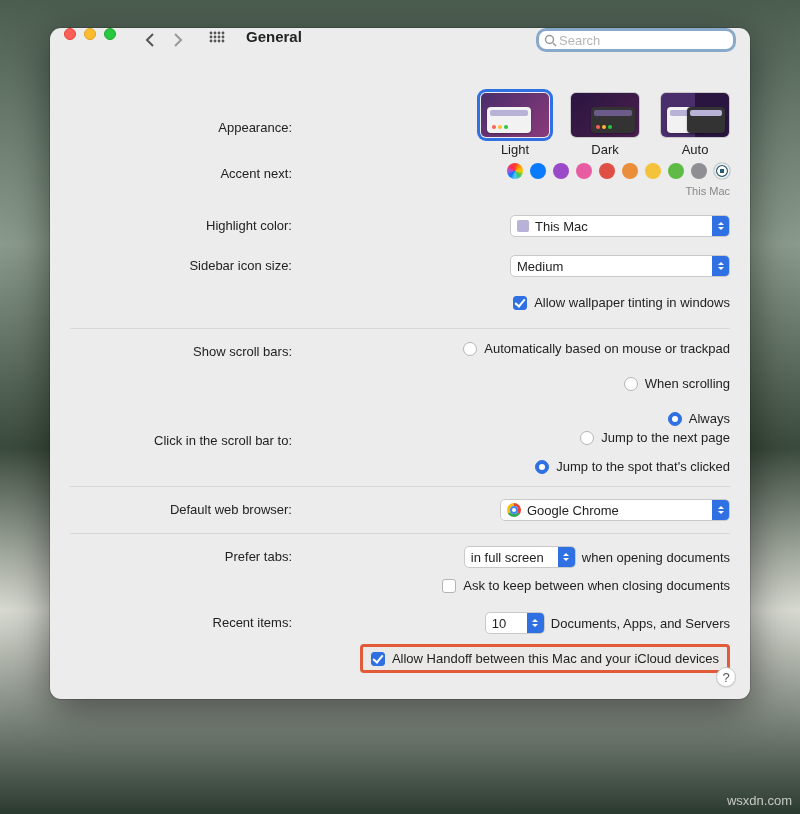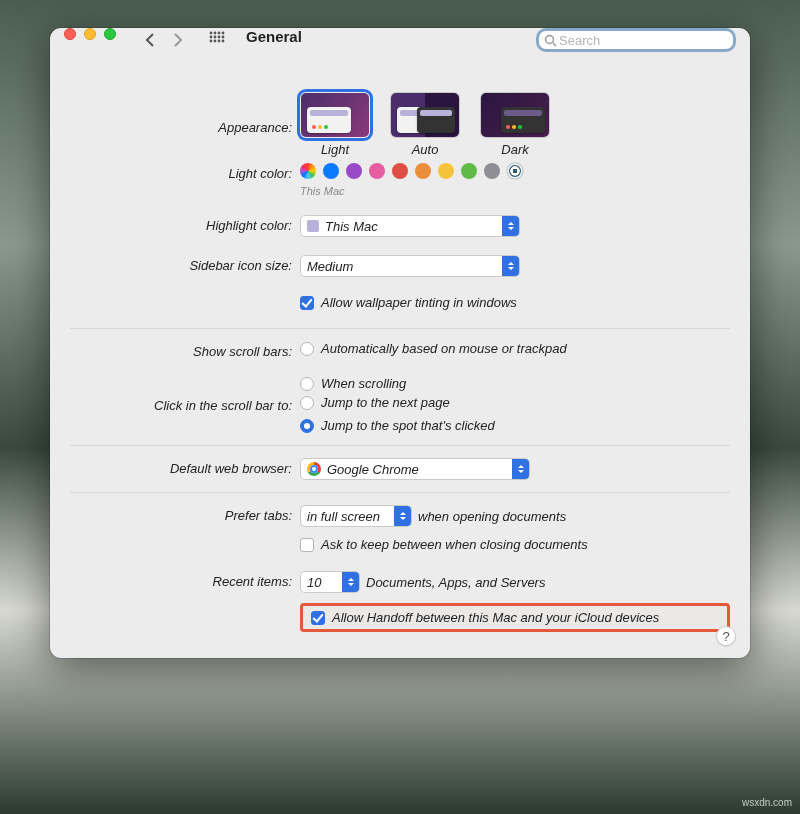--- a/index.html
+++ b/index.html
@@ -17,21 +17,21 @@
   }
   
   .bgstrip {
     position: absolute; inset:0; z-index:-1;
     background: linear-gradient(180deg, #4a5d4f 0%, #8a9a8c 30%, #3a4a3c 55%, #d8dad2 75%, #2b3a2f 100%);
   }
   .watermark {
     position: absolute;
     right: 8px;
     bottom: 6px;
-    font-size: 10px;
+    font-size: 13px;
     color: rgba(255,255,255,0.7);
     font-family: Arial, sans-serif;
   }
   .window {
     position: relative;
     width: 700px;
     margin-top: 28px;
     background: #ececec;
     border-radius: 11px;
     box-shadow: 0 10px 40px rgba(0,0,0,0.5), 0 0 0 1px rgba(0,0,0,0.15);
@@ -65,28 +65,28 @@
   }
   .search svg { flex:none; }
   .search input {
     flex:1; border:none; outline:none; font-size:13px; background:transparent;
     color:#333;
   }
   .search input::placeholder { color:#b5b5b5; }
 
   .content { padding: 8px 20px 22px; }
   .row {
-    display:flex; align-items:flex-start; margin: 4px 0; font-style: italic;
+    display:flex; align-items:flex-start; margin: 4px 0;
   }
   .row.tight { margin: 18px 0;}
   .lbl {
     width: 230px; text-align:right; padding-right:8px; padding-top:3px;
     color:#222;
   }
-  .val { flex:1; display:flex; flex-direction:column; gap:4px;}
+  .val { flex:1; display:flex; flex-direction:column; gap:4px;align-items:flex-end;}
   .inline { display:flex; align-items:center; gap:6px; flex-wrap:wrap;}
 
   .divider {
     border-top:1px solid #d8d8d8; margin: 12px 0;
   }
 
   
   .appearance-opts { display:flex; gap:20px; }
   .app-opt { display:flex; flex-direction:column; align-items:center; gap:4px; }
   .thumb {
@@ -267,51 +267,51 @@
                 <div class="thumb-dots">
                     <i style="background:#ff5f57"></i>
                     <i style="background:#febc2e"></i>
                     <i style="background:#28c840"></i>
                   </div>
               </div>
             </div>
             <span>Light</span>
           </div>
           <div class="app-opt">
-            <div class="thumb thumb-auto">
-                <div class="thumb-inner"></div>
-              <div class="thumb-win">
-                  <div class="thumb-bar"></div>
-                </div>
-              <div class="thumb-win r">
-                  <div class="thumb-bar"></div>
-                </div>
-            </div>
-            <span>Auto</span>
-          </div>
-          <div class="app-opt">
             <div class="thumb thumb-dark">
                 <div class="thumb-inner"></div>
               <div class="thumb-win">
                   <div class="thumb-bar"></div>
                 <div class="thumb-dots">
                     <i style="background:#ff5f57"></i>
                     <i style="background:#febc2e"></i>
                     <i style="background:#28c840"></i>
                   </div>
               </div>
             </div>
             <span>Dark</span>
           </div>
+          <div class="app-opt">
+            <div class="thumb thumb-auto">
+                <div class="thumb-inner"></div>
+              <div class="thumb-win">
+                  <div class="thumb-bar"></div>
+                </div>
+              <div class="thumb-win r">
+                  <div class="thumb-bar"></div>
+                </div>
+            </div>
+            <span>Auto</span>
+          </div>
         </div>
       </div>
     </div>
 
     <div class="row" style="margin-top:6px;">
-      <div class="lbl">Light color:</div>
+      <div class="lbl">Accent next:</div>
       <div class="val">
         <div class="swatches" id="swatches">
             <div class="sw multicolor"></div>
             <div class="sw" style="background: rgb(10, 122, 255);"></div>
             <div class="sw" style="background: rgb(154, 73, 201);"></div>
             <div class="sw" style="background: rgb(232, 93, 161);"></div>
             <div class="sw" style="background: rgb(224, 79, 69);"></div>
             <div class="sw" style="background: rgb(235, 142, 59);"></div>
             <div class="sw" style="background: rgb(245, 195, 59);"></div>
             <div class="sw" style="background: rgb(95, 187, 70);"></div>
@@ -361,26 +361,30 @@
       <div class="lbl">Show scroll bars:</div>
       <div class="val" style="gap:20px;">
         <label class="rb">
             <span class="dot"></span>
             <span>Automatically based on mouse or trackpad</span>
           </label>
         <label class="rb">
             <span class="dot"></span>
             <span>When scrolling</span>
           </label>
+        <label class="rb checked">
+            <span class="dot"></span>
+            <span>Always</span>
+          </label>
       </div>
     </div>
 
     <div class="row" style="margin-top:3px;">
       <div class="lbl">Click in the scroll bar to:</div>
-      <div class="val" style="gap:8px;">
+      <div class="val" style="gap:14px;">
         <label class="rb">
             <span class="dot"></span>
             <span>Jump to the next page</span>
           </label>
         <label class="rb checked">
             <span class="dot"></span>
             <span>Jump to the spot that's clicked</span>
           </label>
       </div>
     </div>

